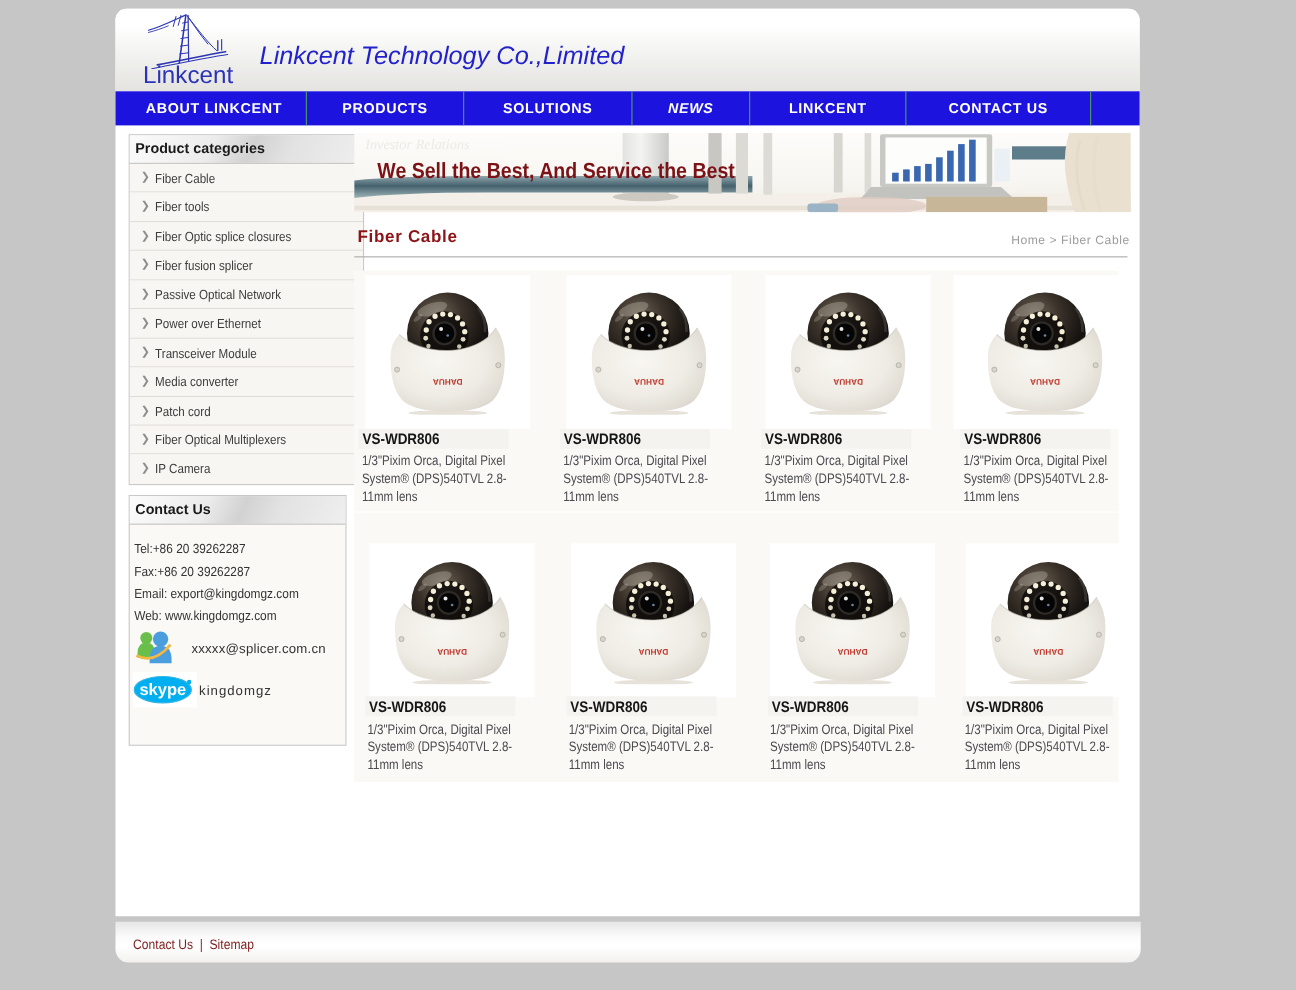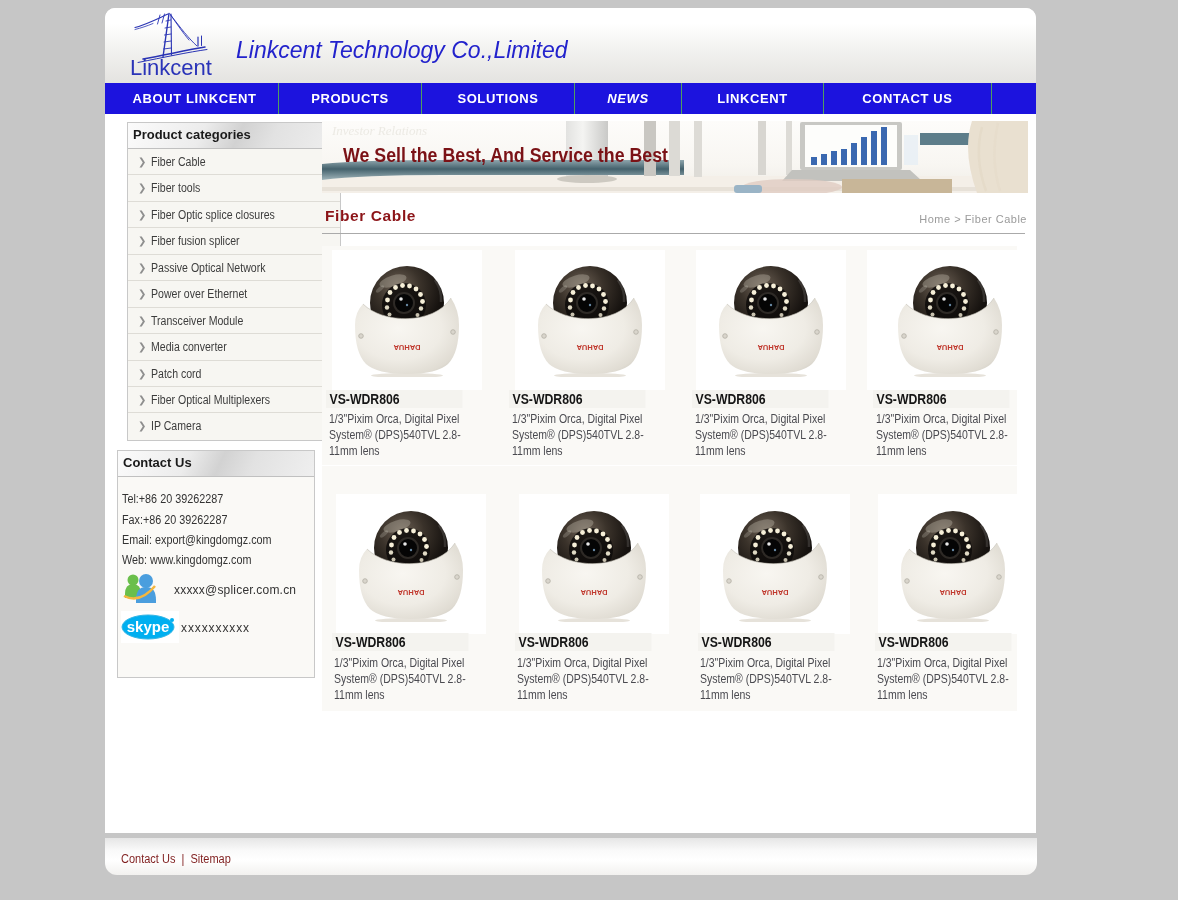--- a/index.html
+++ b/index.html
@@ -10,21 +10,21 @@
 #header { left:105px; top:8px; width:931px; height:75px; background:linear-gradient(180deg,#ffffff 20%,#f2f2f0 55%,#e4e3e0 100%); border-radius:10px 10px 0 0; }
 #hdrtitle { left:236px; top:37px; font-size:23px; color:#2222cc; letter-spacing:0px;font-style:italic; }
 #linkcenttxt { left:130px; top:55px; font-size:22px; color:#2a33b8; }
 #search { left:791px; top:39px; width:219px; height:20px; background:#fff; border:1px solid #b0b0b0; border-radius:10px; }
 #search .stxt { position:absolute; left:13px; top:2px; font-size:13px; color:#3a3a3a; }
 #sbtn { position:absolute; right:-1px; top:-1px; width:31px; height:20px; border:1px solid #a8a8a8; border-radius:10px; background:linear-gradient(180deg,#f8f8f8,#d2d2d0 60%,#c2c2c0); }
 #nav { left:105px; top:83px; width:931px; height:31px; background:#1c13de; display:flex; }
 #nav div { border-right:1px solid #4f9f5f; color:#fff; font-weight:bold; font-size:13px; line-height:31px; text-align:center; letter-spacing:0.6px; }
 .box { border:1px solid #c8c8c8; background:#f8f7f3; }
 .boxhdr { height:26px; background:linear-gradient(115deg,#fbfbfb 0%,#ececec 35%,#d2d2d2 52%,#e2e2e2 68%,#efefef 100%); border-bottom:1px solid #c0c0c0; font-weight:bold; font-size:13px; color:#1a1a1a; line-height:24px; padding-left:5px; }
-#cats { left:127px; top:122px; width:214px; }
+#cats { left:117px; top:122px; width:214px; }
 #cats ul { list-style:none; }
 #cats li { height:26.45px; border-bottom:1px solid #dedcd6; background:#f7f6f2; font-size:12px; color:#3c3c3c; line-height:26px; padding-left:23px; position:relative; }
 #cats li .itxt { display:inline-block; transform:scaleX(0.88); transform-origin:0 50%; white-space:nowrap; }
 #cats li .arw { position:absolute; left:10px; top:0px; color:#8e8e8e; font-size:10px; }
 #contact { left:117px; top:450px; width:198px; height:228px; background:#faf9f6; }
 #contact .cline { position:absolute; left:4px; font-size:12px; color:#333; transform:scaleX(0.9); transform-origin:0 0; white-space:nowrap; }
 #banner { left:322px; top:121px; width:706px; height:72px; }
 #fcable { left:325px; top:207px; font-weight:bold; font-size:15.5px; letter-spacing:0.6px; color:#8c1418; }
 #crumb { left:873px; top:213px; width:154px; font-size:11px; color:#9b9b9b; letter-spacing:0.5px; text-align:right; }
 #crumb span { white-space:nowrap; position:absolute; right:0; }
@@ -102,21 +102,21 @@
     <path d="M14,28 Q14,15 24,15 Q34,15 34,28 L34,31 L14,31 Z" fill="#4a9ede"></path>
     <path d="M2,24 Q18,32 33,14" fill="none" stroke="#f4b73f" stroke-width="2.5"></path>
   </svg>
   <div class="abs" style="left:174px; top:583px; font-size:12px; color:#333; letter-spacing:0.2px;">xxxxx@splicer.com.cn</div>
   <div class="abs" style="left:121px; top:611px; width:58px; height:32px; background:#fff;"></div>
   <svg class="abs" style="left:121px; top:613px;" width="56" height="28" viewBox="0 0 56 28">
     <ellipse cx="27" cy="14" rx="26" ry="12" fill="#00aff0" stroke="#33b5e5" stroke-width="1"></ellipse>
     <text x="27" y="19" text-anchor="middle" font-size="15" font-weight="bold" fill="#fff" font-family="Liberation Sans">skype</text>
     <circle cx="51" cy="7" r="2" fill="#00aff0"></circle>
   </svg>
-  <div class="abs" style="left:181px; top:621px; font-size:12px; color:#333; letter-spacing:0.9px;">xxxxxxxxxx</div>
+  <div class="abs" style="left:181px; top:621px; font-size:12px; color:#333; letter-spacing:0.9px;">kingdomgz</div>
 
   <svg class="abs" id="banner" width="706" height="72" viewBox="0 0 706 72">
     <defs>
       <linearGradient id="bg1" x1="0" y1="0" x2="0" y2="1">
         <stop offset="0" stop-color="#fdfcfa"></stop>
           <stop offset="0.6" stop-color="#f8f6f2"></stop>
           <stop offset="1" stop-color="#efece6"></stop>
       </linearGradient>
       <linearGradient id="teal" x1="0" y1="0" x2="0" y2="1">
         <stop offset="0" stop-color="#8fa6ad"></stop>

